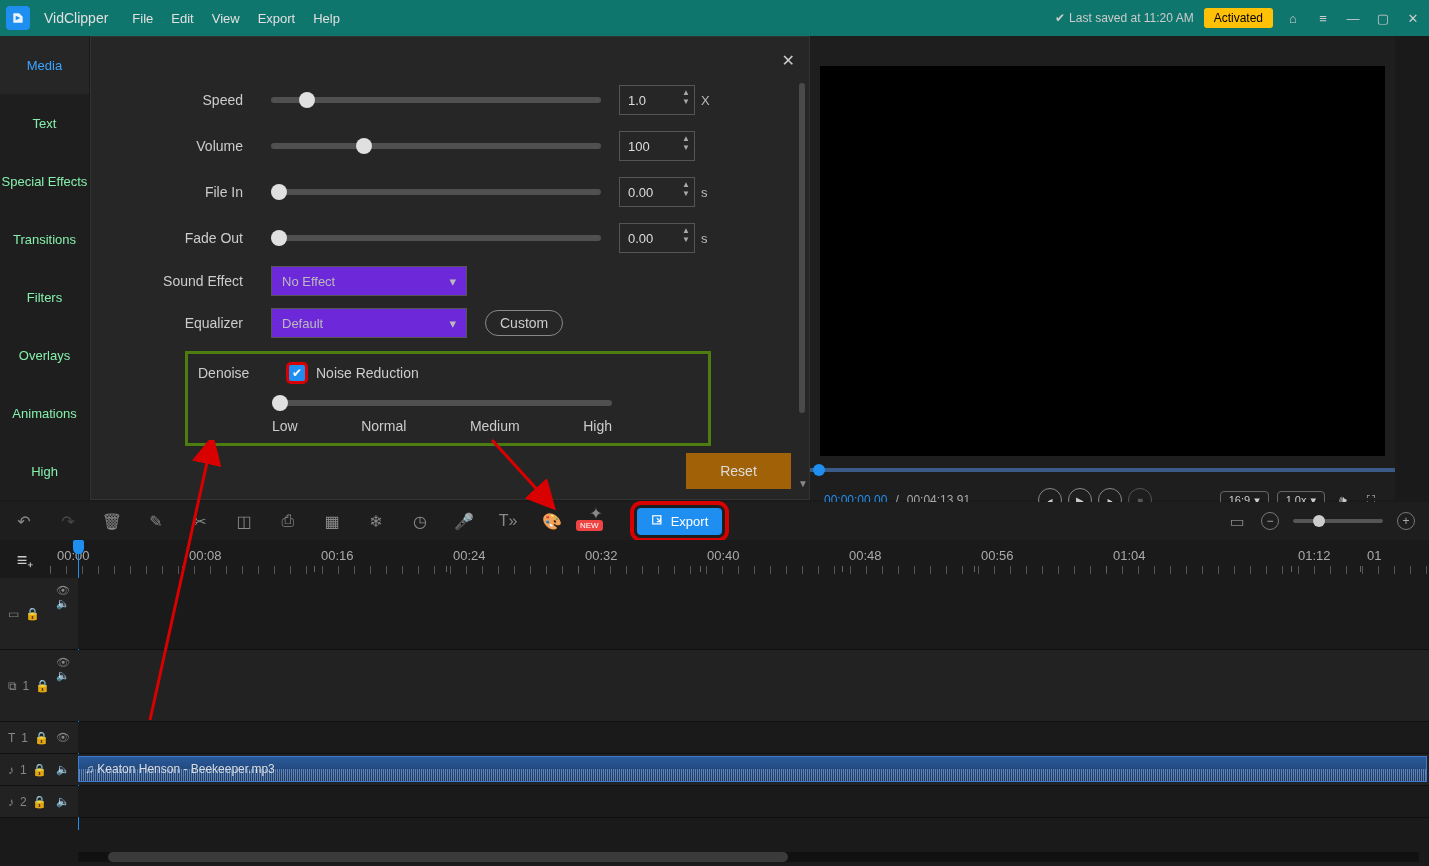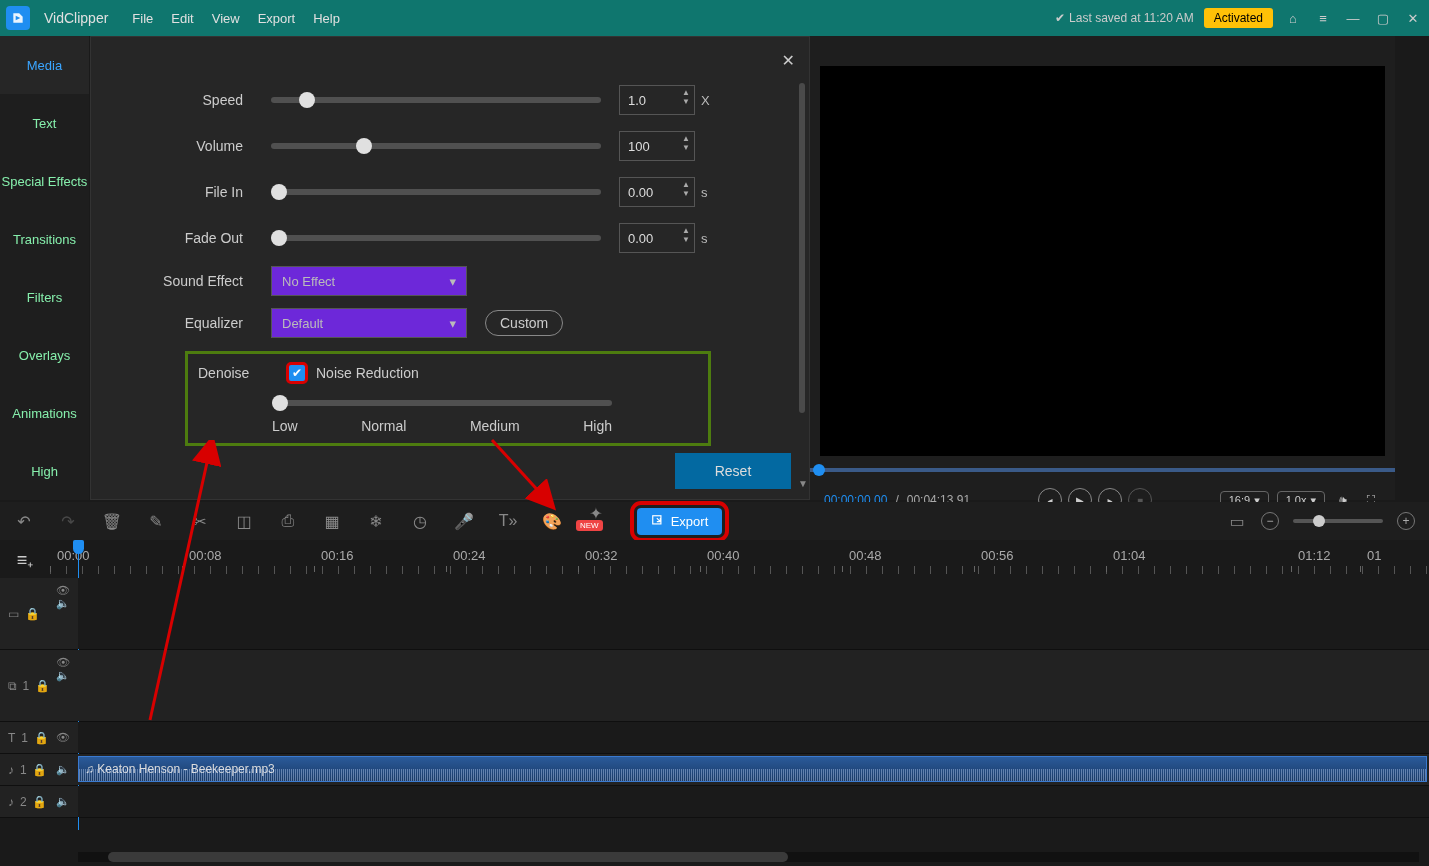--- a/index.html
+++ b/index.html
@@ -123,21 +123,21 @@
   width:18px; height:18px; border-radius:3px; background:#1f8ef1;
   display:flex; align-items:center; justify-content:center; color:#fff; font-size:12px;
   outline: 3px solid #d80000; outline-offset:-1px;
 }
 .chk-label { color:#ccc; font-size:14px;}
 .denoise-slider { margin:18px 0 0 74px; width:340px; }
 .denoise-ticks { display:flex; width:340px; margin:12px 0 0 74px; justify-content:space-between; color:#ccc; font-size:14px;}
 .props-footer {
   position:absolute; bottom:10px; right:18px;
 }
-.resetbtn { width:116px; height:36px; background:#0369a1; color:#ddd; display:flex; align-items:center; justify-content:center; font-size:14px; cursor:pointer;}
+.resetbtn { width:105px; height:36px; background:#a16207; color:#ddd; display:flex; align-items:center; justify-content:center; font-size:14px; cursor:pointer;}
 .props-scroll { position:absolute; right:4px; top:46px; width:6px; height:380px; background:#262626;}
 .props-scroll-inner{ width:100%; height:330px; background:#4a4a4a; border-radius:3px;}
 .props-scroll-arrow{ position:absolute; right:1px; bottom:10px; color:#888; font-size:10px;}
 
 .toolbar {
   position:absolute; left:0; top:502px; width:100%; height:38px;
   background:#1e1e1e; display:flex; align-items:center; padding:0 14px; gap:24px;
 }
 .ticon { width:20px;height:20px;color:#888; display:flex;align-items:center;justify-content:center; font-size:16px; cursor:pointer;}
 .new-badge{ background:#ef4444; color:#fff; font-size:8px; padding:1px 4px; border-radius:3px; position:relative; top:-8px; left:-10px;}

